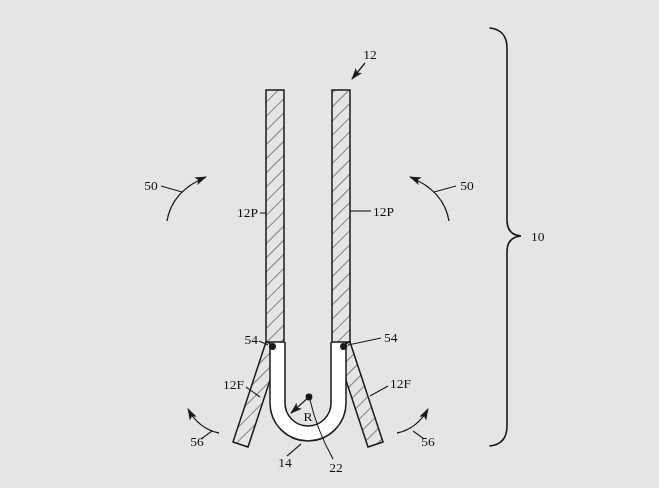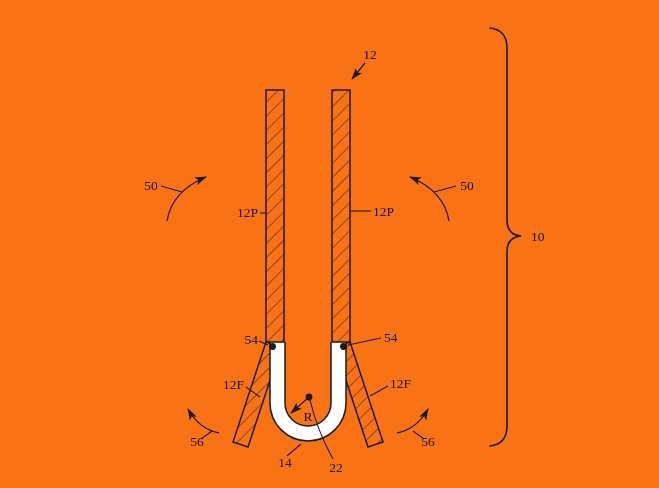--- a/index.html
+++ b/index.html
@@ -5,21 +5,21 @@
   html, body {
     margin: 0;
     padding: 0;
     background: #ffffff;
     font-family: "Liberation Serif", serif;
   }
   .figure-canvas {
     position: relative;
     width: 659px;
     height: 488px;
-    background: #f97316;
+    background: #e5e5e5;
     overflow: hidden;
   }
   svg { display: block; }
   text.ref-label {
     font-family: "Liberation Serif", serif;
     font-size: 13.5px;
     fill: #111111;
   }
 </style>
 </head>

